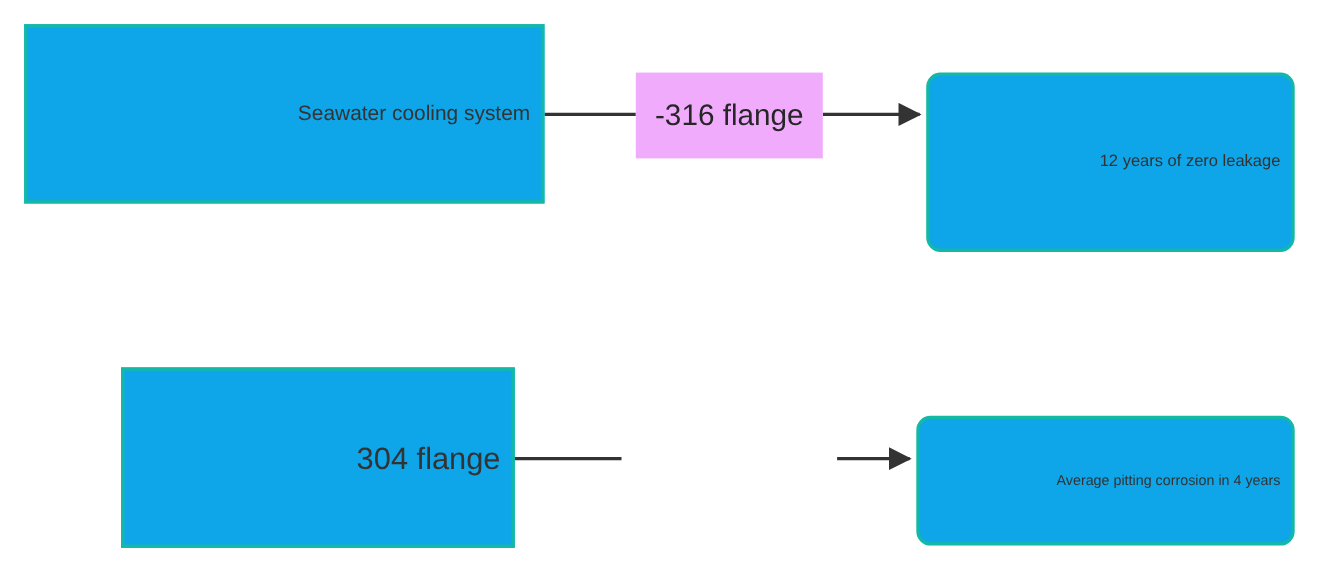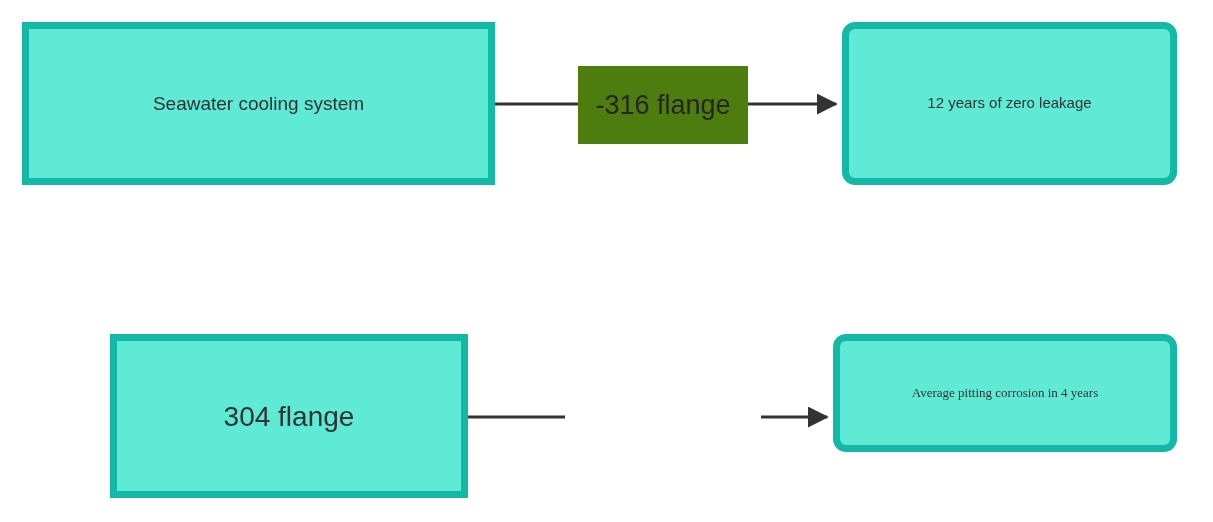--- a/index.html
+++ b/index.html
@@ -27,58 +27,57 @@
     top: 0;
     width: 1213px;
     height: 522px;
     overflow: visible;
   }
   .node {
     position: absolute;
     box-sizing: border-box;
     display: flex;
     align-items: center;
-    justify-content: center;
+    justify-content: flex-end;
     text-align: center;
-    background: #5eead4;
-    border: 7px solid #14b8a6;
+    background: #0ea5e9;
+    border: 3px solid #14b8a6;
     color: #333333;
     line-height: 1.25;
     padding: 4px 10px;
   }
-  .node.rounded { border-radius: 13px; }
+  .node.rounded { border-radius: 13px; margin-top: 44px; }
   .node.sharp   { border-radius: 0; }
 
   
   #node-seawater-cooling-system {
     left: 22px;  top: 22px;  width: 473px; height: 163px;
     font-size: 19px;
   }
   #node-zero-leakage {
     left: 842px; top: 22px;  width: 335px; height: 163px;
     font-size: 15px;
   }
   #node-304-flange {
     left: 82px;  top: 334px; width: 358px; height: 164px;
     font-size: 28px;
     margin-left: 28px;
   }
   #node-pitting-corrosion {
     left: 833px; top: 334px; width: 344px; height: 118px;
     font-size: 13px;
-    font-family: Liberation Serif, serif;
   }
 
   .edge-label {
     position: absolute;
     box-sizing: border-box;
     display: flex;
     align-items: center;
     justify-content: center;
-    background: #4d7c0f;
+    background: #f0abfc;
     color: #262626;
     white-space: nowrap;
   }
   #edge-label-316-flange {
     left: 578px; top: 66px;  width: 170px; height: 78px;
     font-size: 27px;
   }
   #edge-label-same-environment {
     left: 565px; top: 382px; width: 196px; height: 71px;
     font-size: 20px;

